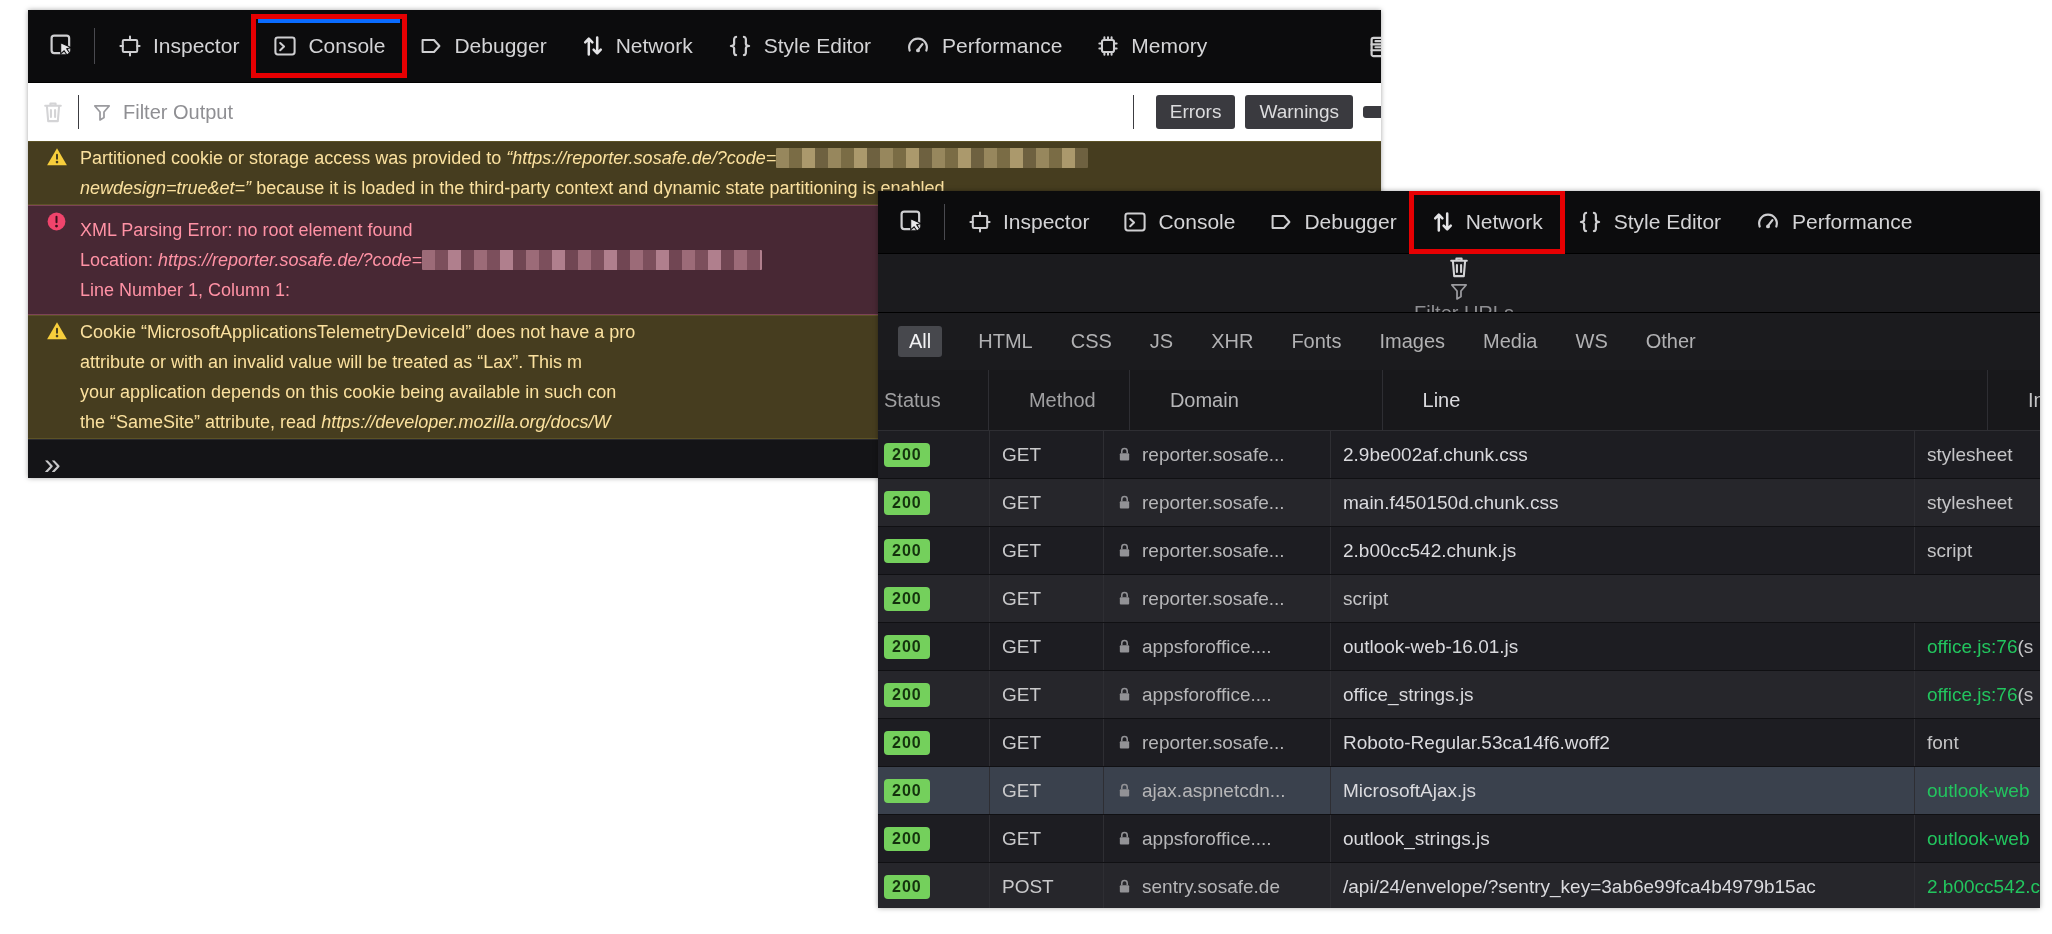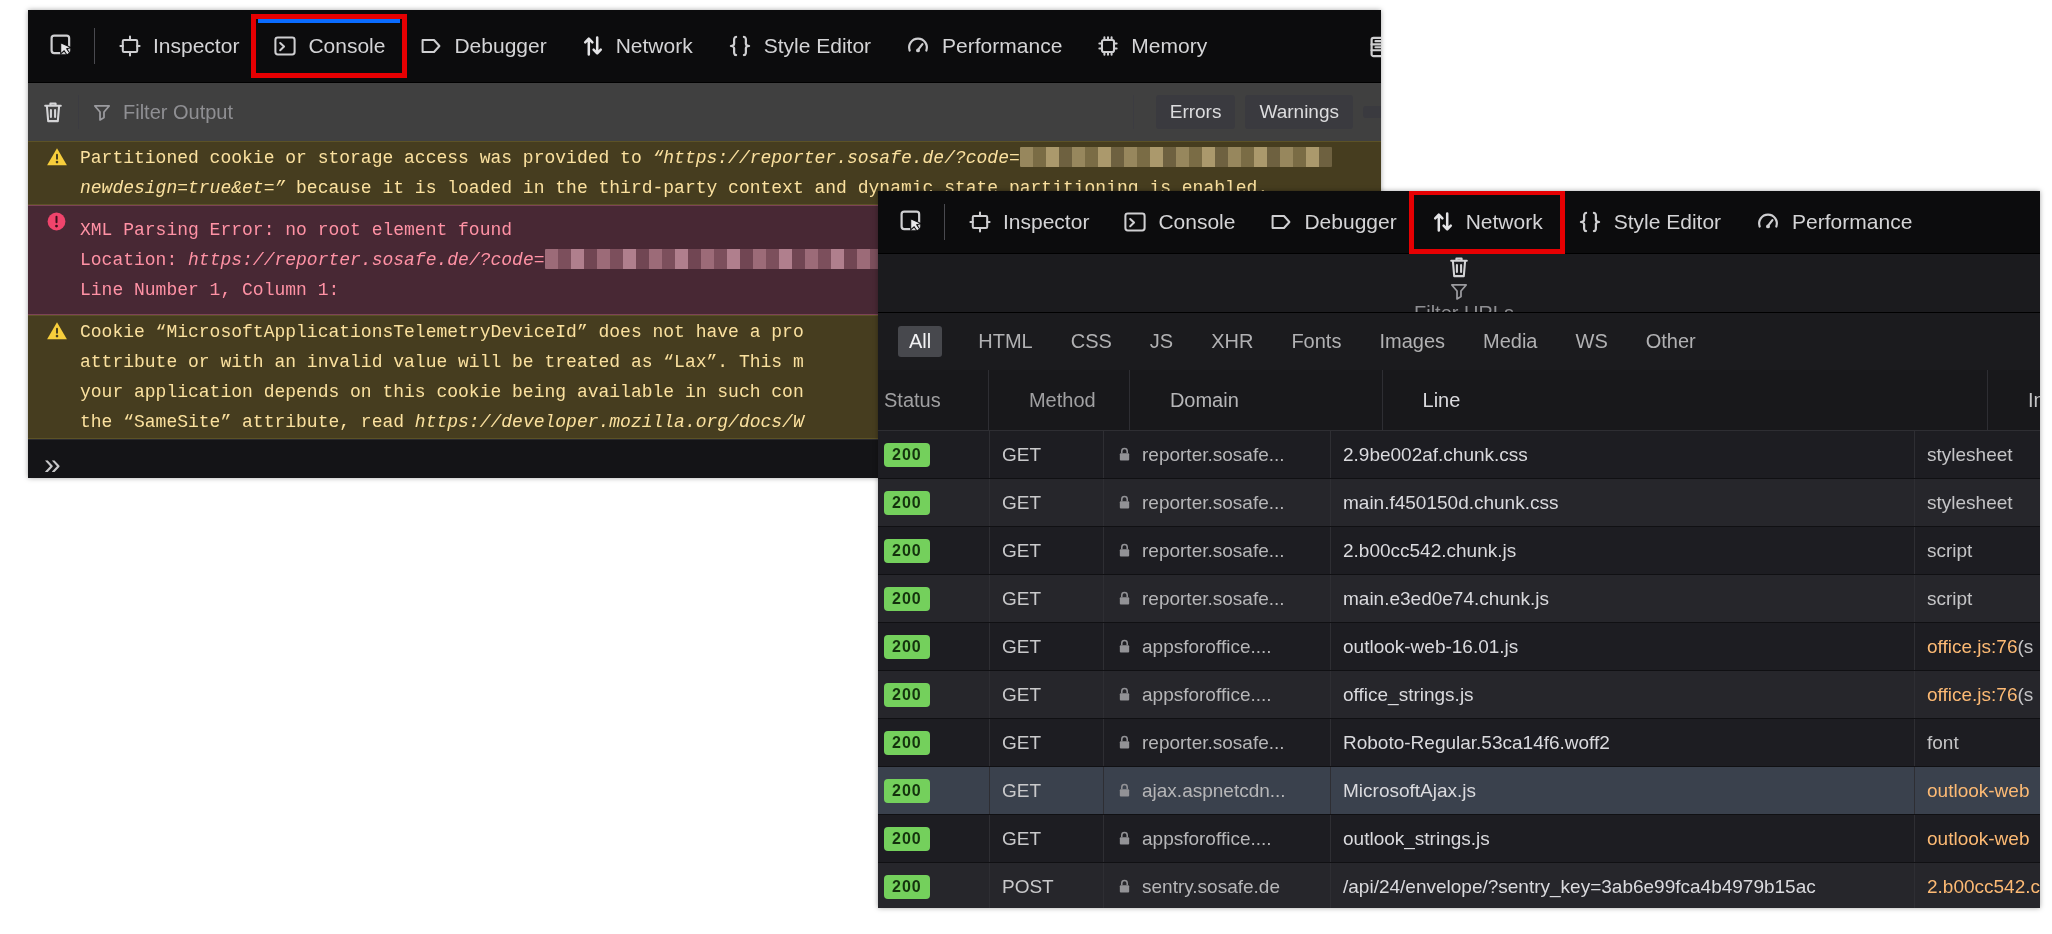--- a/index.html
+++ b/index.html
@@ -17,32 +17,32 @@
   .tb-sep{width:1px;height:36px;background:#4a4a4f;margin:0 6px;}
   .tab{position:relative;display:flex;align-items:center;gap:11px;height:54px;padding:0 17px;
        font-size:21px;color:#d4d4d6;white-space:nowrap;cursor:default;}
   .tab.active::before{content:"";position:absolute;left:2px;right:2px;top:0;height:4px;background:#0a6cff;}
   .tab.annotated{box-shadow:0 0 0 5px #e60002;}
   .icon{display:inline-flex;align-items:center;justify-content:center;line-height:0;}
   .icon svg{display:block;}
   .tab-partial-icon{position:absolute;right:-14px;top:24px;}
 
   
-  .filterbar{height:58px;background:#404040;border-top:1px solid #000;display:flex;
+  .filterbar{height:58px;background:#ffffff;border-top:1px solid #000;display:flex;
              align-items:center;padding:0 12px;overflow:hidden;}
   #win2 .filterbar{background:#1b1b1e;flex-direction:column;}
   .fb-sep{width:1px;height:34px;background:#3c3c41;margin:0 12px;}
   .filter-placeholder{color:#8f8f93;font-size:20px;margin-left:10px;}
   .fb-right{margin-left:auto;display:flex;align-items:center;gap:10px;}
   .fb-btn{background:#3a3a3f;color:#dcdcde;border:none;border-radius:3px;font-size:19px;
           padding:6px 14px;font-family:inherit;}
   .fb-btn.partial{width:22px;margin-right:-16px;padding:6px 0;}
 
   
-  .console-out{font-family:Liberation Mono, monospace;font-size:18px;line-height:30px;}
+  .console-out{font-family:Liberation Sans, sans-serif;font-size:18px;line-height:30px;}
   .msg{position:relative;padding:1px 8px 1px 52px;}
   .msg .msg-icon{position:absolute;left:18px;top:5px;}
   .msg.warning{background:#463d1f;border-top:1px solid #5c5226;border-bottom:1px solid #5c5226;color:#fbe19f;}
   .msg.error{background:#482834;border-top:1px solid #7c4356;border-bottom:1px solid #7c4356;
              color:#ff92a5;padding-top:9px;padding-bottom:9px;}
   .msg .line{white-space:nowrap;overflow:hidden;}
   .seg-url{font-style:italic;}
   .redacted{display:inline-block;height:20px;vertical-align:-4px;border-radius:1px;
     background:repeating-linear-gradient(90deg,#97875d 0 13px,#7a6c45 13px 26px,#ab996c 26px 39px,#6e6140 39px 52px);}
   .msg.error .redacted{
@@ -66,21 +66,21 @@
   .c-file{width:584px;box-sizing:border-box;color:#dadade;}
   .c-init{flex:1;border-right:none;color:#c4c4c6;}
   .nheader{height:60px;background:#18181b;color:#a0a0a2;border-bottom:1px solid #2e2e33;gap:28px;}
   .nheader .ncell{font-size:20px;}
   .nrow{height:48px;border-bottom:1px solid #101013;box-sizing:border-box;}
   .nrow.odd{background:#1d1d22;}
   .nrow.even{background:#26262b;}
   .nrow.selected{background:#3a414d;}
   .badge{background:#74d05c;color:#14330d;font-size:16px;font-weight:bold;border-radius:4px;
          padding:3px 8px;letter-spacing:1px;}
-  .initlink{color:#fdba74;}
+  .initlink{color:#22c55e;}
 </style>
 </head>
 <body>
 
 <div id="stage">
 
   <div class="devwin" id="win1">
     <div class="tabbar">
       <div class="tool-pick">
           <svg width="26" height="26" viewBox="0 0 20 20">
@@ -389,21 +389,20 @@
             <div class="ncell c-method">GET</div>
             <div class="ncell c-domain">
               <span class="icon">
                 <svg width="17" height="17" viewBox="0 0 20 20">
                   <rect x="4.5" y="8.5" width="11" height="8.5" rx="1.2" fill="#929296"></rect>
                   <path d="M6.8 8.5 V6.2 a3.2 3.2 0 0 1 6.4 0 V8.5" stroke="#929296" stroke-width="1.8" fill="none"></path>
                 </svg>
               </span>
               <span>reporter.sosafe...</span>
             </div>
-            <div class="ncell c-file">main.e3ed0e74.chunk.js</div>
             <div class="ncell c-init">
               <span class="">script</span>
             </div>
           </div>
           <div class="nrow odd">
             <div class="ncell c-status">
               <span class="badge">200</span>
             </div>
             <div class="ncell c-method">GET</div>
             <div class="ncell c-domain">

